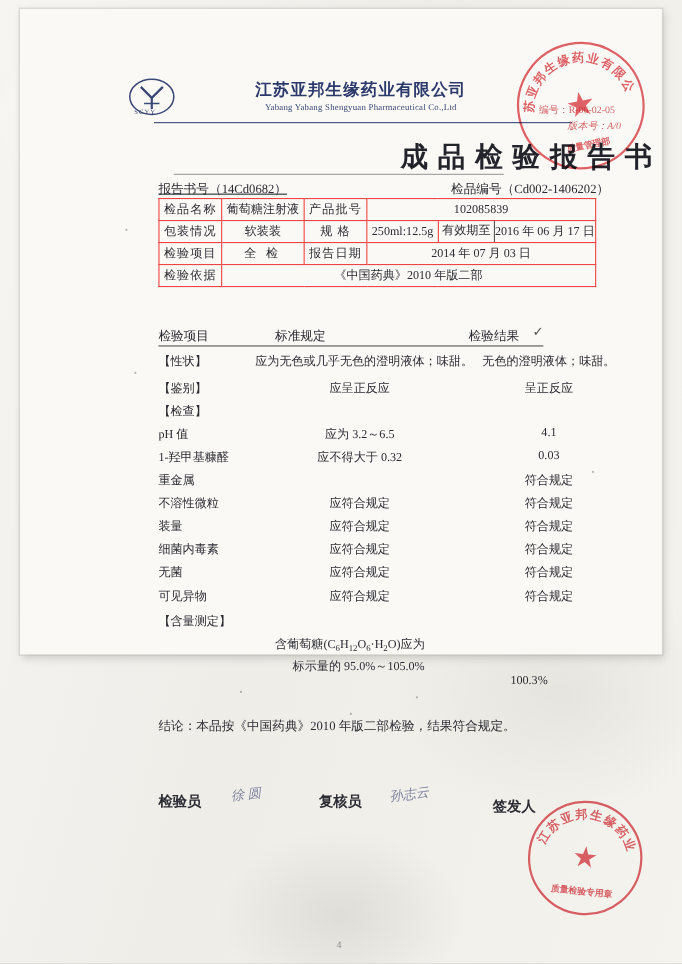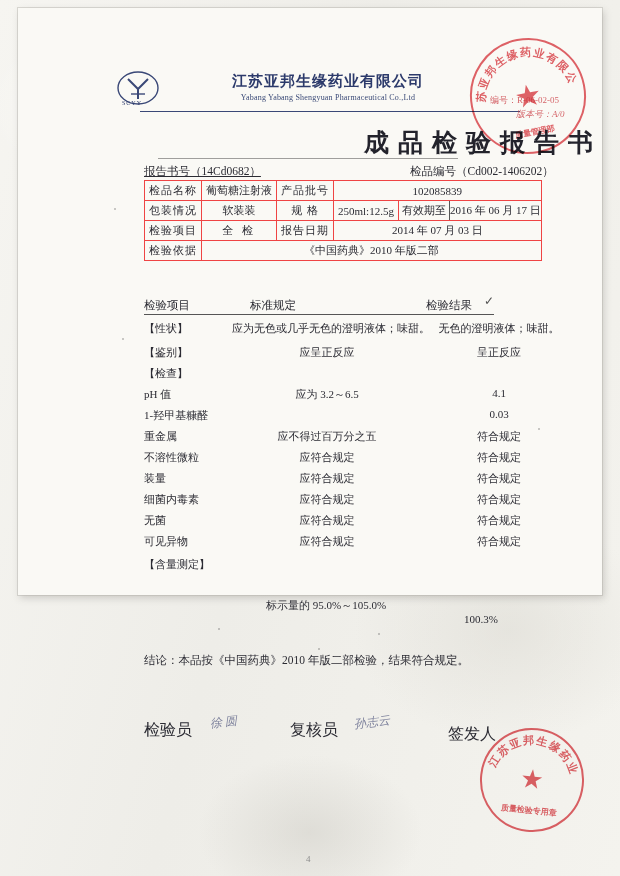--- a/index.html
+++ b/index.html
@@ -217,21 +217,22 @@
     position: absolute;
     left: 126px;
     top: 645px;
     font-size: 11.5px;
     white-space: nowrap;
   }
 
   
   .sig {
     position: absolute;
-    font-size: 16px;
+    font-size: 13px;
+    font-weight: bold;
   }
   .sig-insp { left: 126px; top: 712px; }
   .sig-rev  { left: 272px; top: 712px; }
   .sig-iss  { left: 430px; top: 716px; }
 
   .handwrite {
     position: absolute;
     font-family: "Liberation Serif", serif;
     color: #39406e;
     font-size: 12px;
@@ -411,25 +412,25 @@
         <span class="c-std">应呈正反应</span>
         <span class="c-res">呈正反应</span>
       </div>
       <div class="row" style="top:379px">
         <span class="c-item">pH 值</span>
         <span class="c-std">应为 3.2～6.5</span>
         <span class="c-res">4.1</span>
       </div>
       <div class="row" style="top:400px">
         <span class="c-item">1-羟甲基糠醛</span>
+        <span class="c-std">应不得大于 0.32</span>
         <span class="c-res">0.03</span>
       </div>
       <div class="row" style="top:421px">
         <span class="c-item">重金属</span>
-        <span class="c-std">应不得过百万分之五</span>
         <span class="c-res">符合规定</span>
       </div>
       <div class="row" style="top:442px">
         <span class="c-item">不溶性微粒</span>
         <span class="c-std">应符合规定</span>
         <span class="c-res">符合规定</span>
       </div>
       <div class="row" style="top:463px">
         <span class="c-item">装量</span>
         <span class="c-std">应符合规定</span>
@@ -447,20 +448,21 @@
       </div>
       <div class="row" style="top:526px">
         <span class="c-item">可见异物</span>
         <span class="c-std">应符合规定</span>
         <span class="c-res">符合规定</span>
       </div>
       <div class="row" style="top:549px">
         <span class="c-item">【含量测定】</span>
       </div>
 
+      <div class="assay-line1" style="top:570px">含葡萄糖(C<sub>6</sub>H<sub>12</sub>O<sub>6</sub>·H<sub>2</sub>O)应为</div>
       <div class="assay-line2" style="top:590px">标示量的 95.0%～105.0%</div>
       <div class="assay-res" style="top:605px">100.3%</div>
 
       <div class="conclusion">结论：本品按《中国药典》2010 年版二部检验，结果符合规定。</div>
 
       <div class="sig sig-insp">检验员</div>
       <div class="handwrite hw-1">徐 圆</div>
       <div class="sig sig-rev">复核员</div>
       <div class="handwrite hw-2">孙志云</div>
       <div class="sig sig-iss">签发人</div>

